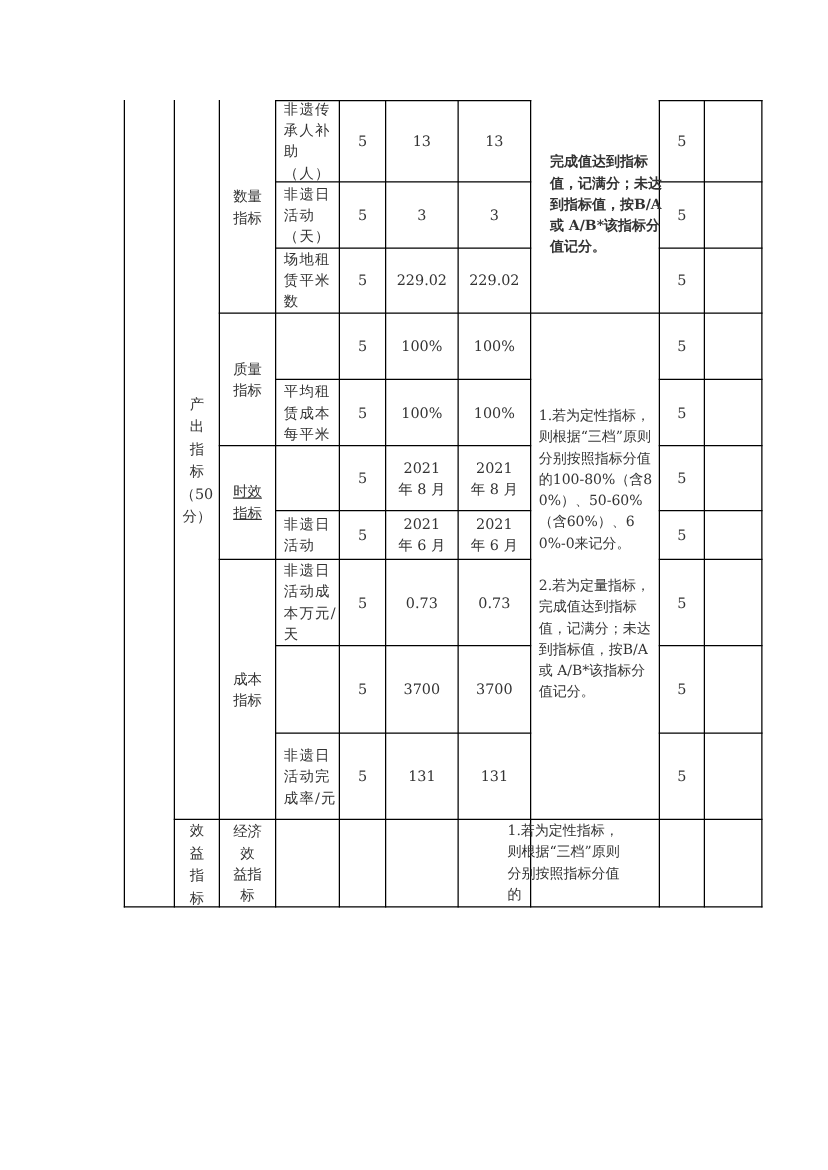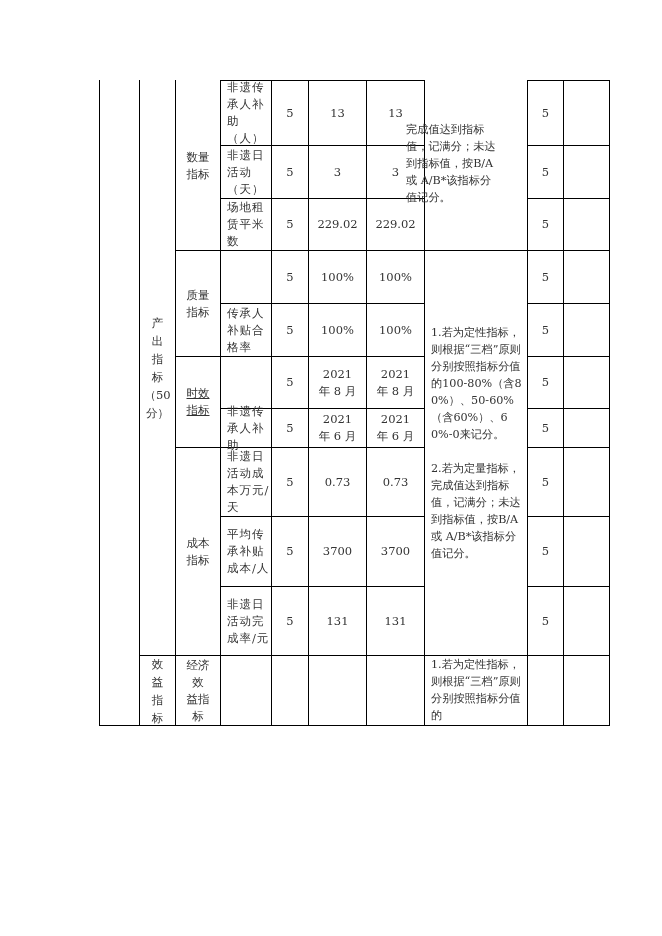--- a/index.html
+++ b/index.html
@@ -126,67 +126,66 @@
   <div class="cell" style="left:367px;top:199px;width:57px;height:51px;">229.02</div>
   <div class="cell" style="left:528px;top:199px;width:35px;height:51px;">5</div>
   <div class="cell" style="left:564px;top:199px;width:45px;height:51px;"></div>
 
   <div class="cell" style="left:272px;top:251px;width:36px;height:52px;">5</div>
   <div class="cell" style="left:309px;top:251px;width:57px;height:52px;">100%</div>
   <div class="cell" style="left:367px;top:251px;width:57px;height:52px;">100%</div>
   <div class="cell" style="left:528px;top:251px;width:35px;height:52px;">5</div>
   <div class="cell" style="left:564px;top:251px;width:45px;height:52px;"></div>
 
-  <div class="cell name" style="left:221px;top:304px;width:50px;height:52px;">传承人补贴合格率</div>
+  <div class="cell name" style="left:221px;top:304px;width:50px;height:52px;">平均租赁成本每平米</div>
   <div class="cell" style="left:272px;top:304px;width:36px;height:52px;">5</div>
   <div class="cell" style="left:309px;top:304px;width:57px;height:52px;">100%</div>
   <div class="cell" style="left:367px;top:304px;width:57px;height:52px;">100%</div>
   <div class="cell" style="left:528px;top:304px;width:35px;height:52px;">5</div>
   <div class="cell" style="left:564px;top:304px;width:45px;height:52px;"></div>
 
   <div class="cell" style="left:272px;top:357px;width:36px;height:51px;">5</div>
   <div class="cell" style="left:309px;top:357px;width:57px;height:51px;padding:0 8px;">2021 年 8 月</div>
   <div class="cell" style="left:367px;top:357px;width:57px;height:51px;padding:0 8px;">2021 年 8 月</div>
   <div class="cell" style="left:528px;top:357px;width:35px;height:51px;">5</div>
   <div class="cell" style="left:564px;top:357px;width:45px;height:51px;"></div>
 
-  <div class="cell name" style="left:221px;top:409px;width:50px;height:38px;">非遗传承人补助</div>
+  <div class="cell name" style="left:221px;top:409px;width:50px;height:38px;">非遗日活动</div>
   <div class="cell" style="left:272px;top:409px;width:36px;height:38px;">5</div>
   <div class="cell" style="left:309px;top:409px;width:57px;height:38px;padding:0 8px;">2021 年 6 月</div>
   <div class="cell" style="left:367px;top:409px;width:57px;height:38px;padding:0 8px;">2021 年 6 月</div>
   <div class="cell" style="left:528px;top:409px;width:35px;height:38px;">5</div>
   <div class="cell" style="left:564px;top:409px;width:45px;height:38px;"></div>
 
   <div class="cell name" style="left:221px;top:448px;width:50px;height:68px;">非遗日活动成本万元/天</div>
   <div class="cell" style="left:272px;top:448px;width:36px;height:68px;">5</div>
   <div class="cell" style="left:309px;top:448px;width:57px;height:68px;">0.73</div>
   <div class="cell" style="left:367px;top:448px;width:57px;height:68px;">0.73</div>
   <div class="cell" style="left:528px;top:448px;width:35px;height:68px;">5</div>
   <div class="cell" style="left:564px;top:448px;width:45px;height:68px;"></div>
 
-  <div class="cell name" style="left:221px;top:517px;width:50px;height:69px;">平均传承补贴成本/人</div>
   <div class="cell" style="left:272px;top:517px;width:36px;height:69px;">5</div>
   <div class="cell" style="left:309px;top:517px;width:57px;height:69px;">3700</div>
   <div class="cell" style="left:367px;top:517px;width:57px;height:69px;">3700</div>
   <div class="cell" style="left:528px;top:517px;width:35px;height:69px;">5</div>
   <div class="cell" style="left:564px;top:517px;width:45px;height:69px;"></div>
 
   <div class="cell name" style="left:221px;top:587px;width:50px;height:68px;">非遗日活动完成率/元</div>
   <div class="cell" style="left:272px;top:587px;width:36px;height:68px;">5</div>
   <div class="cell" style="left:309px;top:587px;width:57px;height:68px;">131</div>
   <div class="cell" style="left:367px;top:587px;width:57px;height:68px;">131</div>
   <div class="cell" style="left:528px;top:587px;width:35px;height:68px;">5</div>
   <div class="cell" style="left:564px;top:587px;width:45px;height:68px;"></div>
 
   <div class="cell name" style="left:221px;top:656px;width:50px;height:69px;"></div>
   <div class="cell" style="left:272px;top:656px;width:36px;height:69px;"></div>
   <div class="cell" style="left:309px;top:656px;width:57px;height:69px;"></div>
   <div class="cell" style="left:367px;top:656px;width:57px;height:69px;"></div>
   <div class="cell" style="left:528px;top:656px;width:35px;height:69px;"></div>
   <div class="cell" style="left:564px;top:656px;width:45px;height:69px;"></div>
 
-  <div class="note" style="left:400px;top:121px;width:102px;">完成值达到指标值，记满分；未达到指标值，按B/A 或 A/B*该指标分值记分。</div>
+  <div class="note" style="left:434px;top:121px;width:102px;font-weight:bold;">完成值达到指标值，记满分；未达到指标值，按B/A 或 A/B*该指标分值记分。</div>
   <div class="note" style="left:425px;top:324px;width:102px;">1.若为定性指标，则根据“三档”原则分别按照指标分值的100-80%（含80%）、50-60%（含60%）、60%-0来记分。
 
 2.若为定量指标，完成值达到指标值，记满分；未达到指标值，按B/A 或 A/B*该指标分值记分。</div>
-  <div class="note" style="left:425px;top:656px;width:102px;">1.若为定性指标，则根据“三档”原则分别按照指标分值的</div>
+  <div class="note" style="left:400px;top:656px;width:102px;">1.若为定性指标，则根据“三档”原则分别按照指标分值的</div>
 
 </div>
 
 </body></html>

